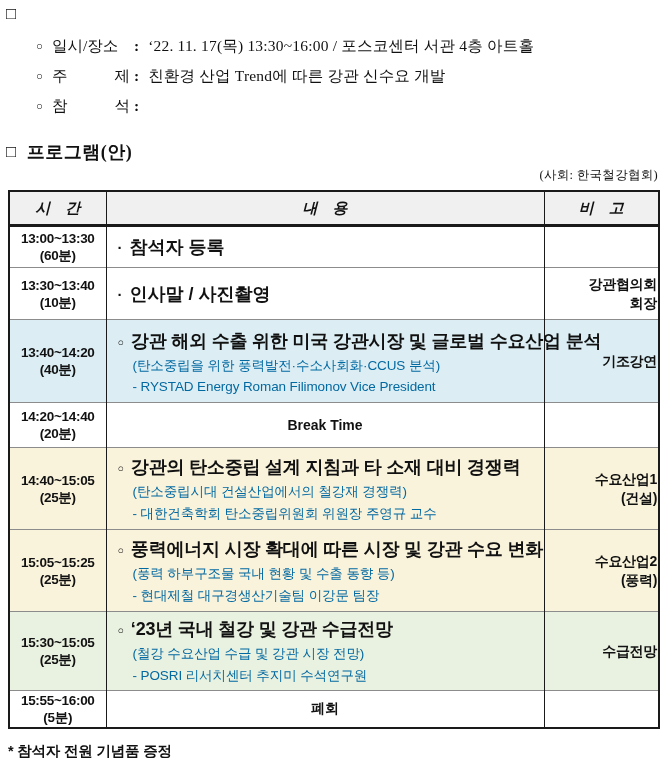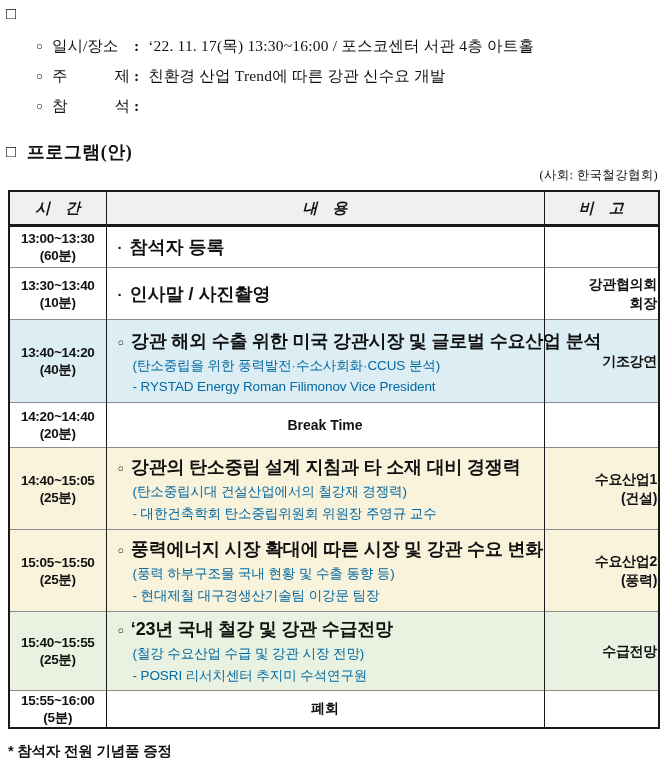--- a/index.html
+++ b/index.html
@@ -226,38 +226,38 @@
           </div>
           <div class="line-sub">(탄소중립시대 건설산업에서의 철강재 경쟁력)</div>
           <div class="line-sub">- 대한건축학회 탄소중립위원회 위원장 주영규 교수</div>
         </td>
         <td class="remark-cell">수요산업1
 (건설)</td>
       </tr>
 
       <tr class="r5 bg-cream">
         <td class="time-cell">
-          <div>15:05~15:50</div>
+          <div>15:05~15:25</div>
           <div>(25분)</div>
         </td>
         <td class="content-cell">
           <div class="title-line">
             <span class="bullet-circle">○</span>
             <span class="line-title">풍력에너지 시장 확대에 따른 시장 및 강관 수요 변화</span>
           </div>
           <div class="line-sub">(풍력 하부구조물 국내 현황 및 수출 동향 등)</div>
           <div class="line-sub">- 현대제철 대구경생산기술팀 이강문 팀장</div>
         </td>
         <td class="remark-cell">수요산업2
 (풍력)</td>
       </tr>
 
       <tr class="r6 bg-green">
         <td class="time-cell">
-          <div>15:40~15:55</div>
+          <div>15:30~15:05</div>
           <div>(25분)</div>
         </td>
         <td class="content-cell">
           <div class="title-line">
             <span class="bullet-circle">○</span>
             <span class="line-title">‘23년 국내 철강 및 강관 수급전망</span>
           </div>
           <div class="line-sub">(철강 수요산업 수급 및 강관 시장 전망)</div>
           <div class="line-sub">- POSRI 리서치센터 추지미 수석연구원</div>
         </td>

